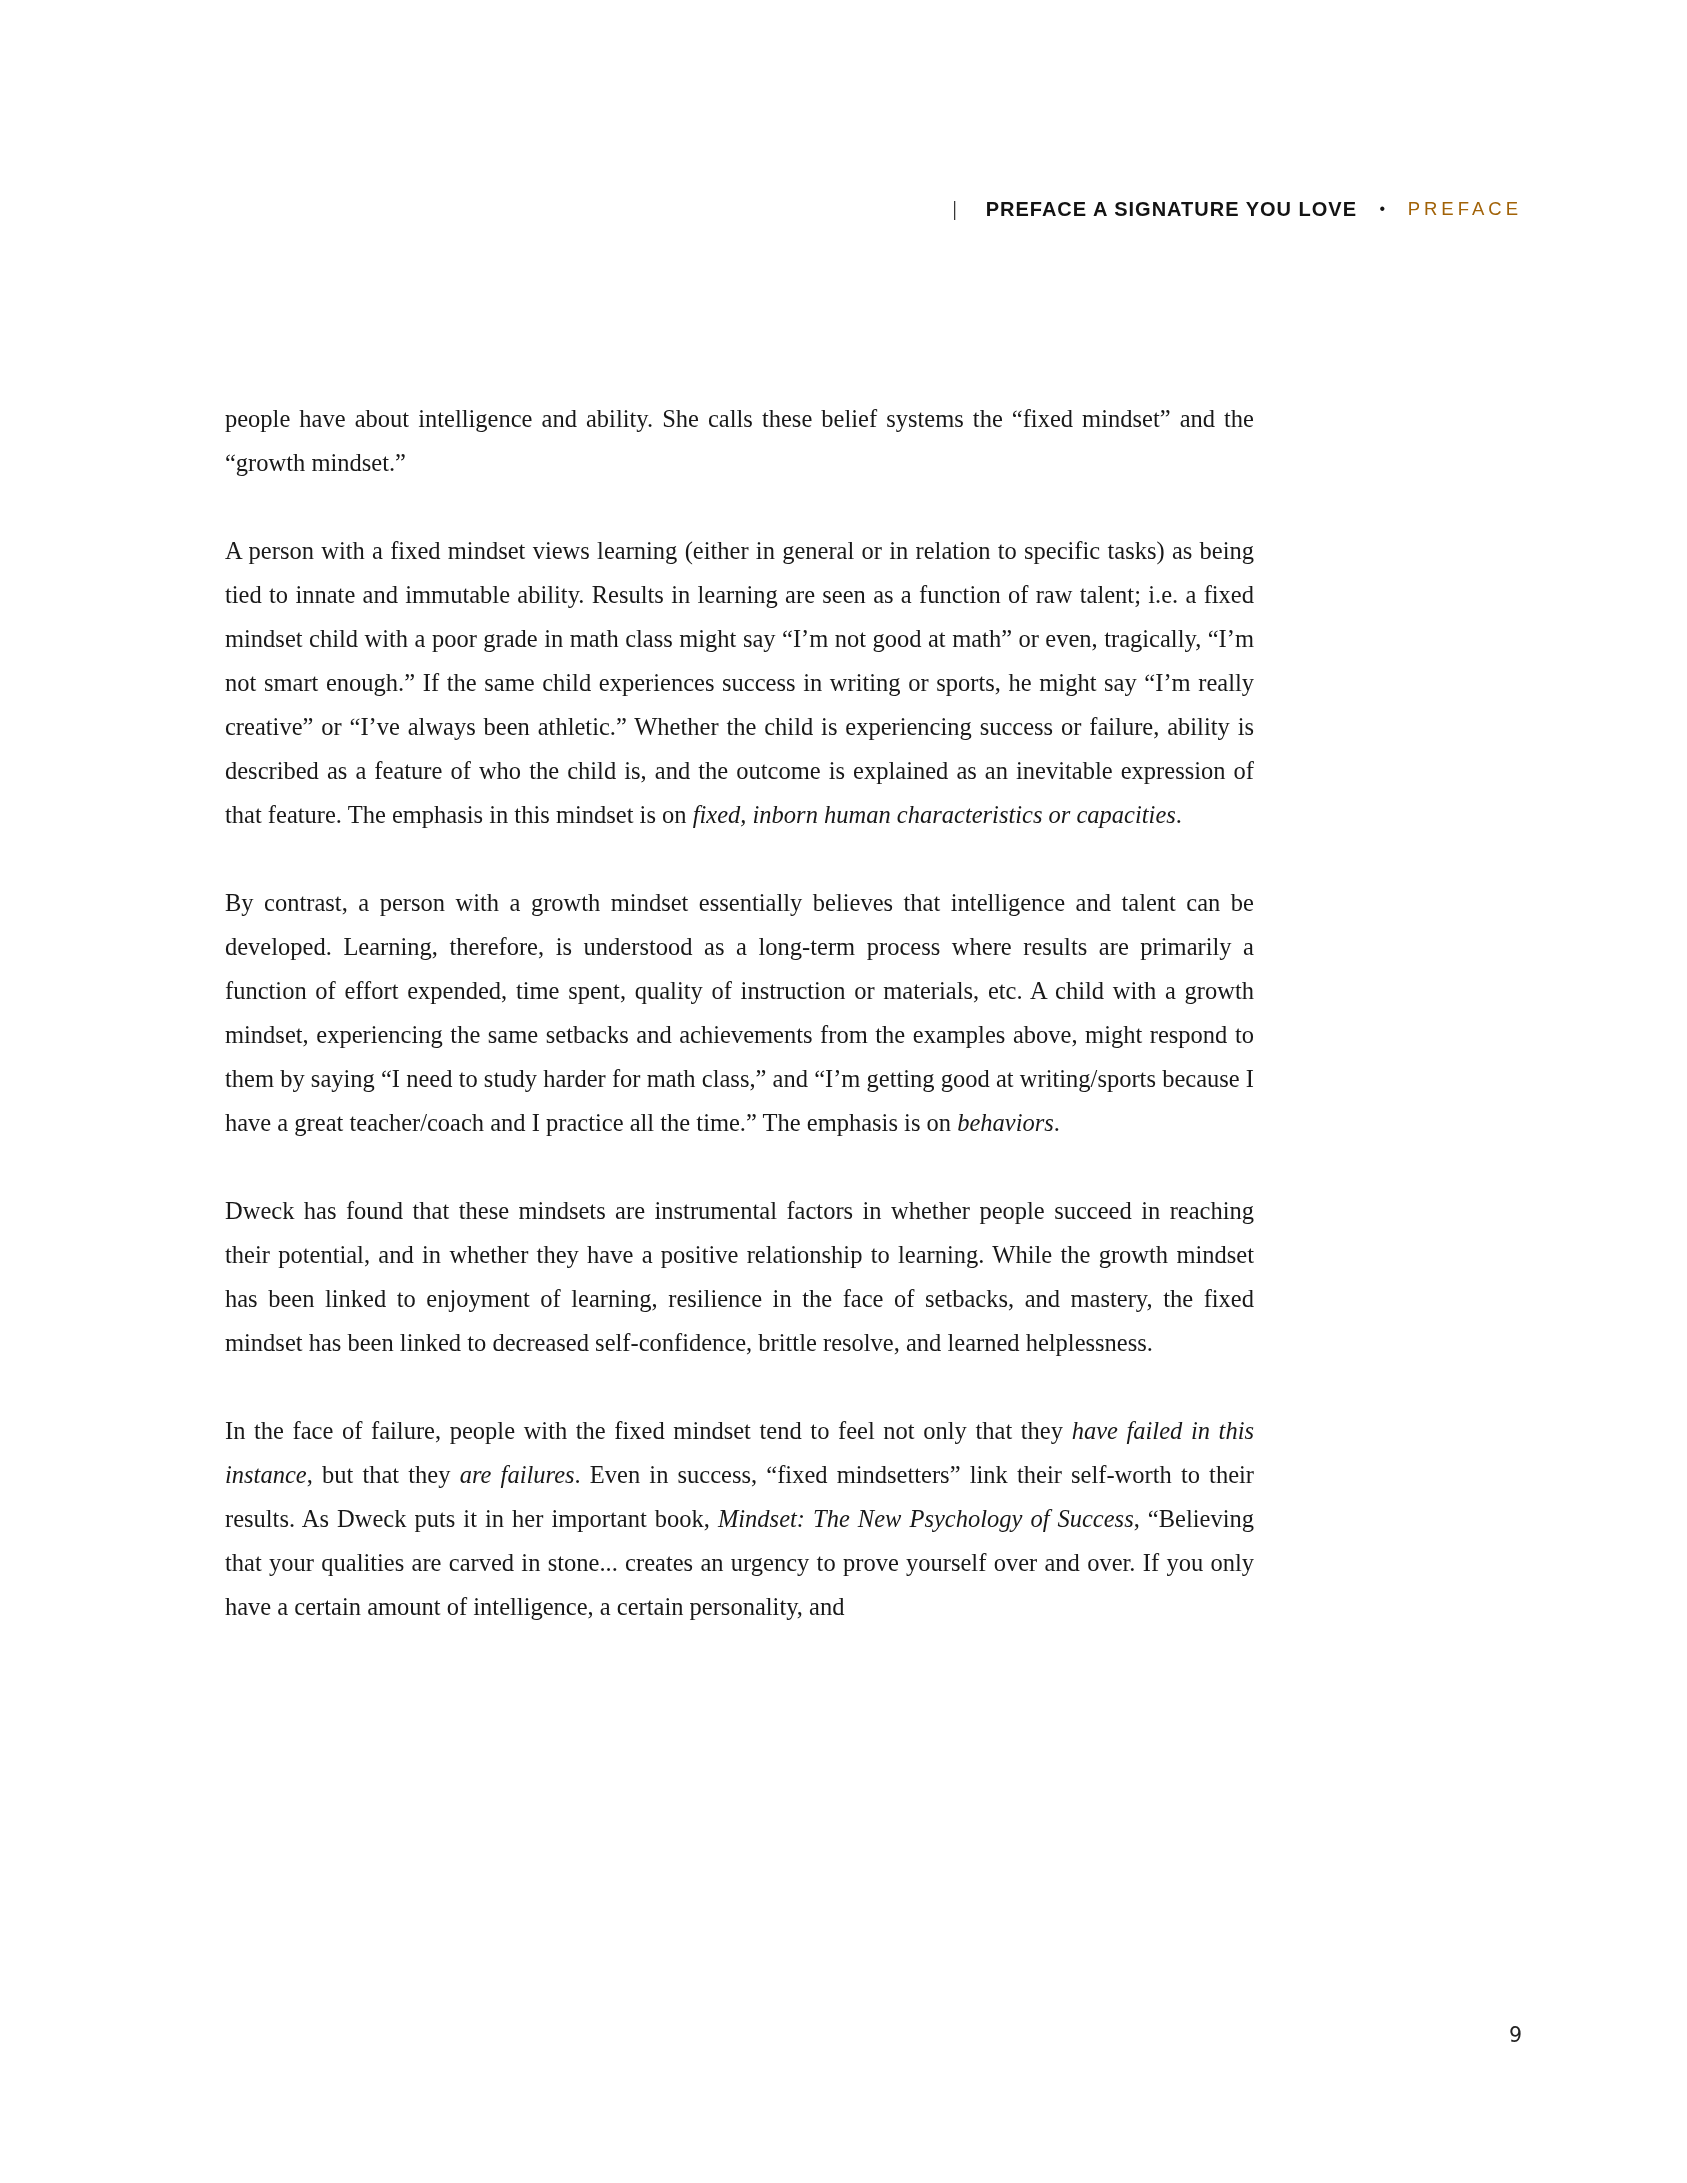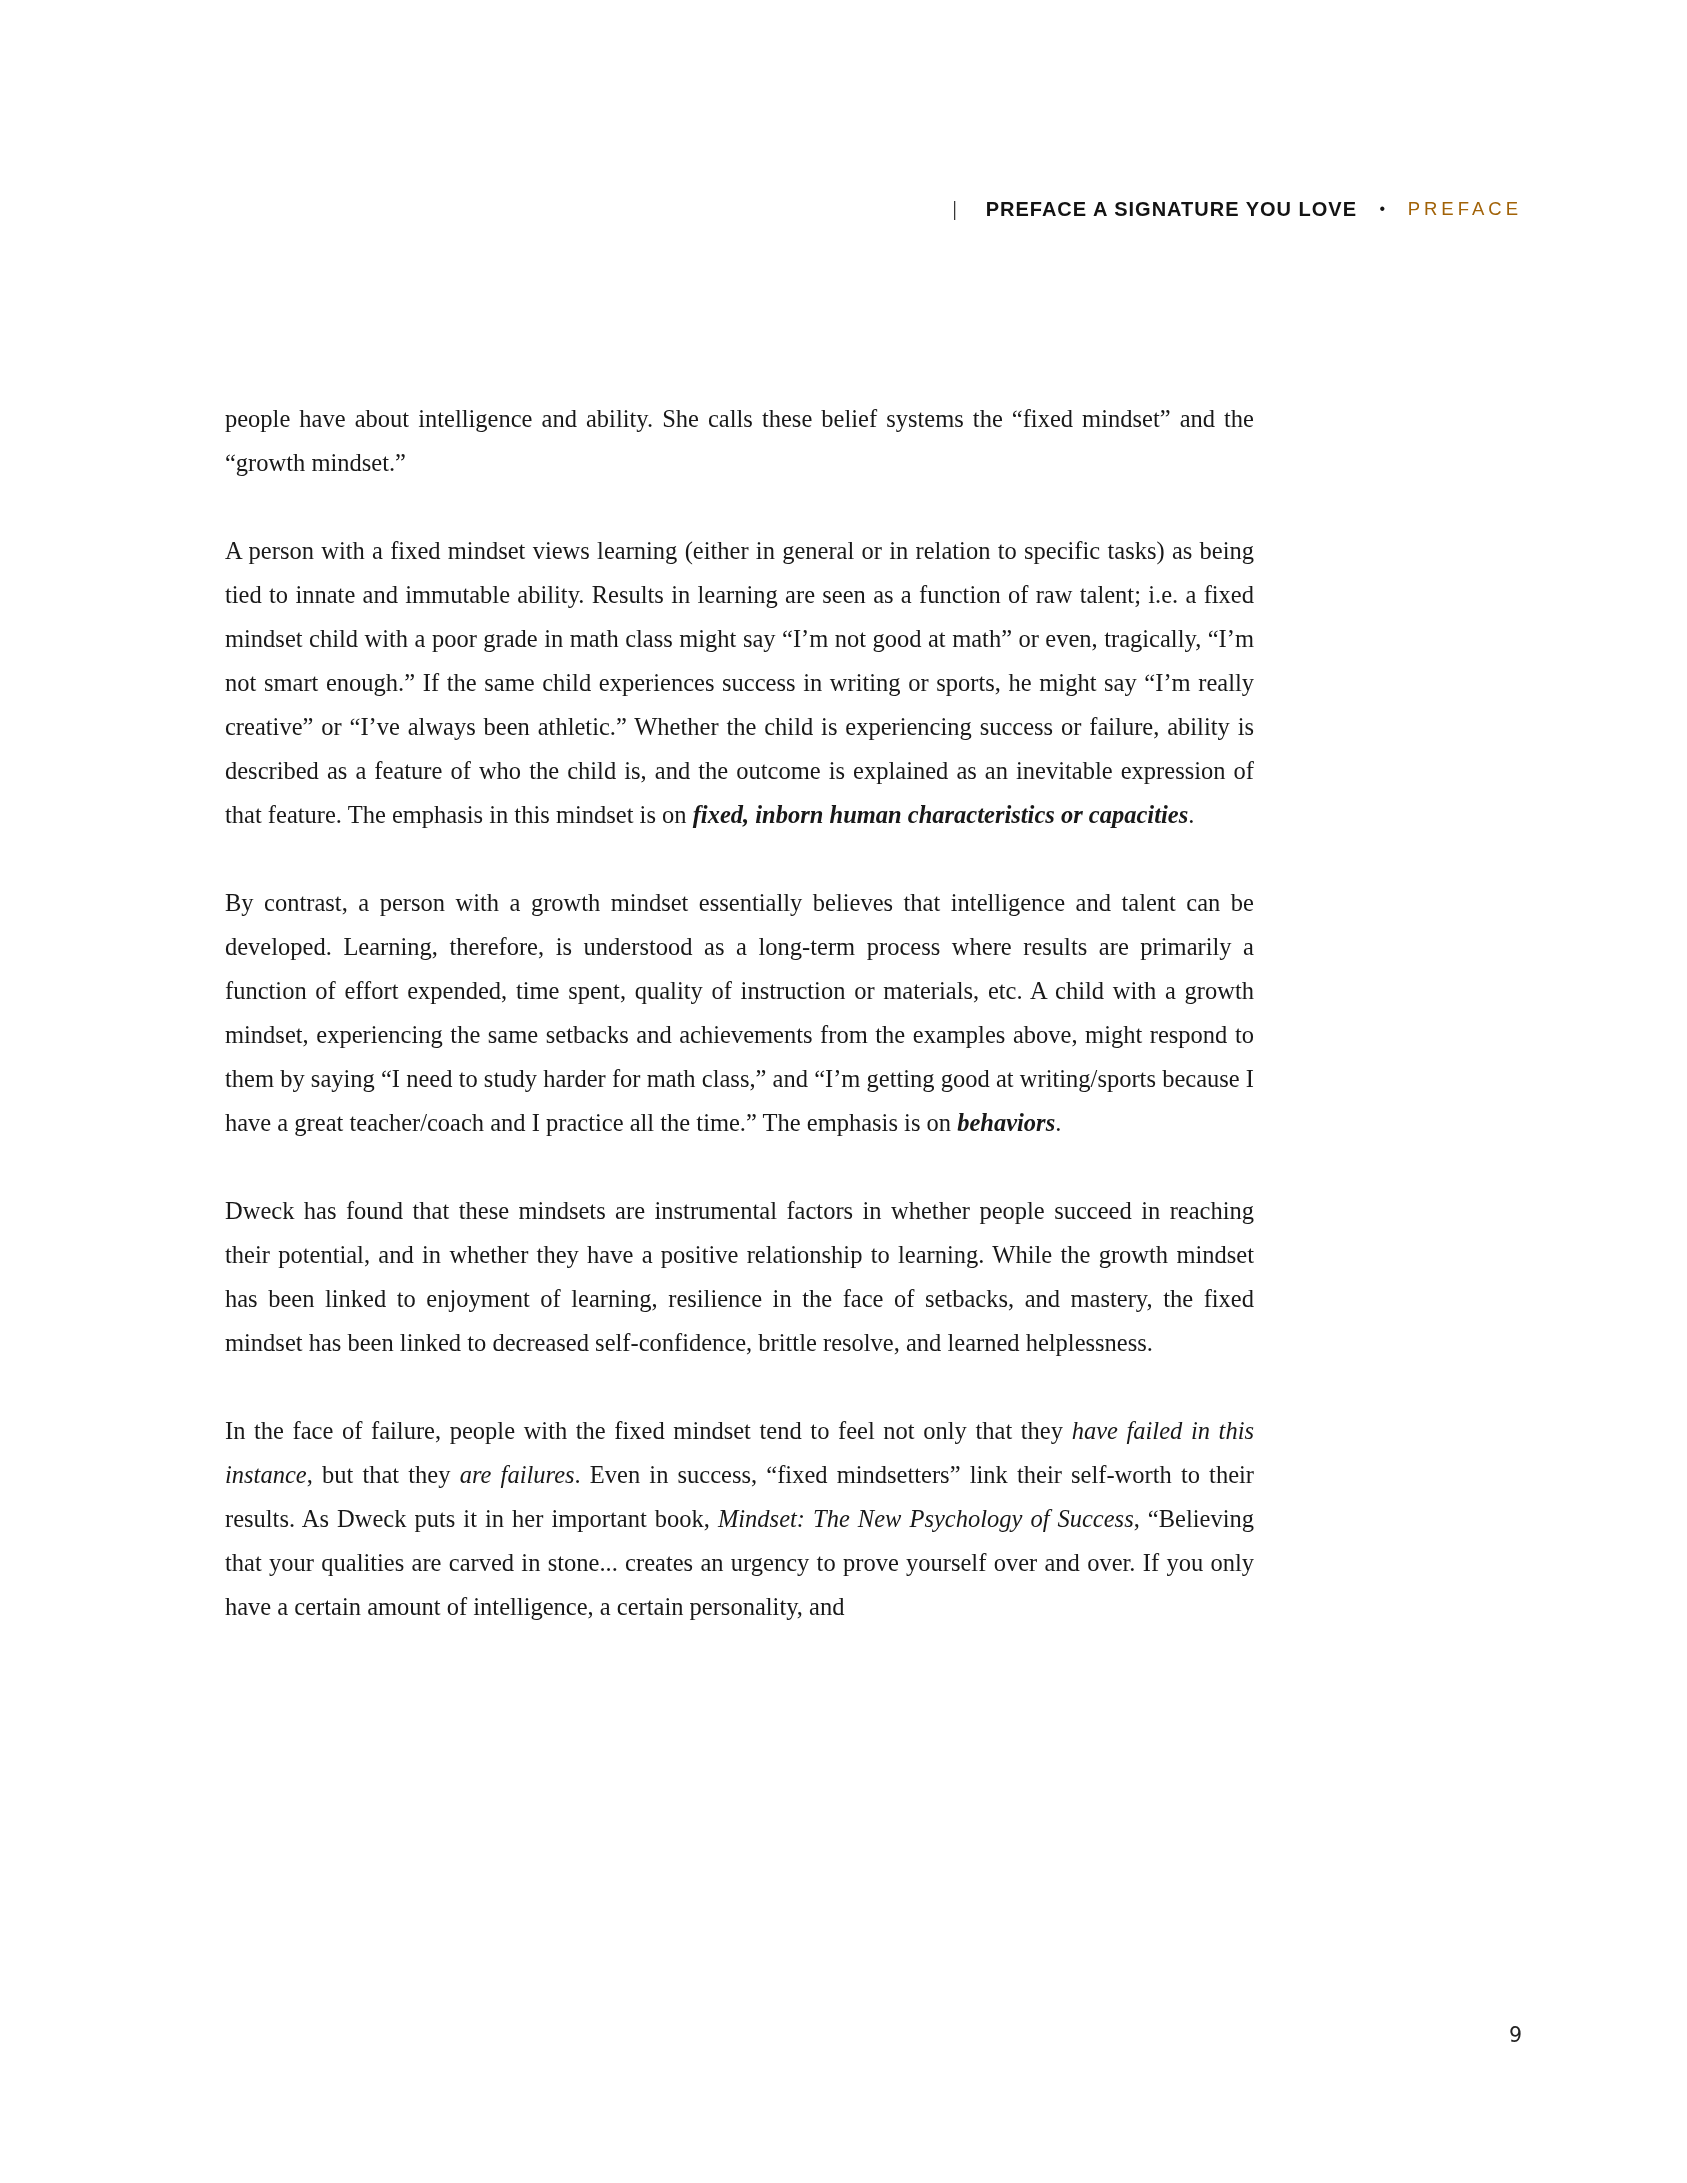--- a/index.html
+++ b/index.html
@@ -65,21 +65,21 @@
     margin-top: 48px;
   }
   .page-body p {
     margin: 0 0 44px 0;
   }
   .page-body p:last-child {
     margin-bottom: 0;
     font-family: Liberation Serif, serif;
   }
   .seg-bold-italic {
-    font-weight: bold;
+    font-weight: normal;
     font-style: italic;
   }
   .seg-italic {
     font-style: italic;
   }
 
   
   .page-number {
     position: absolute;
     top: 2023px;

